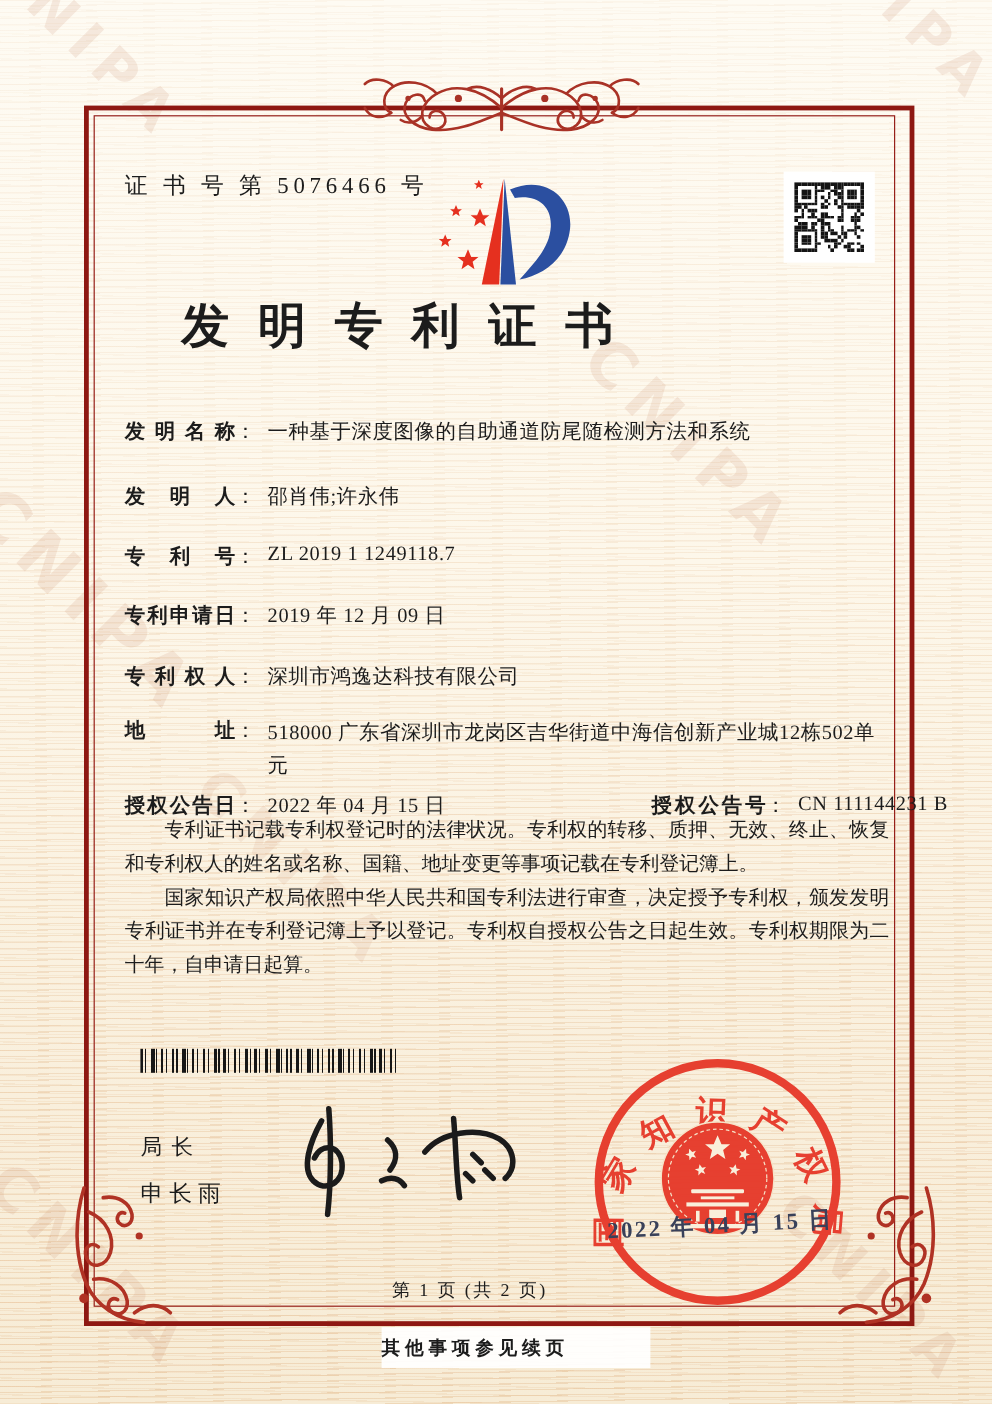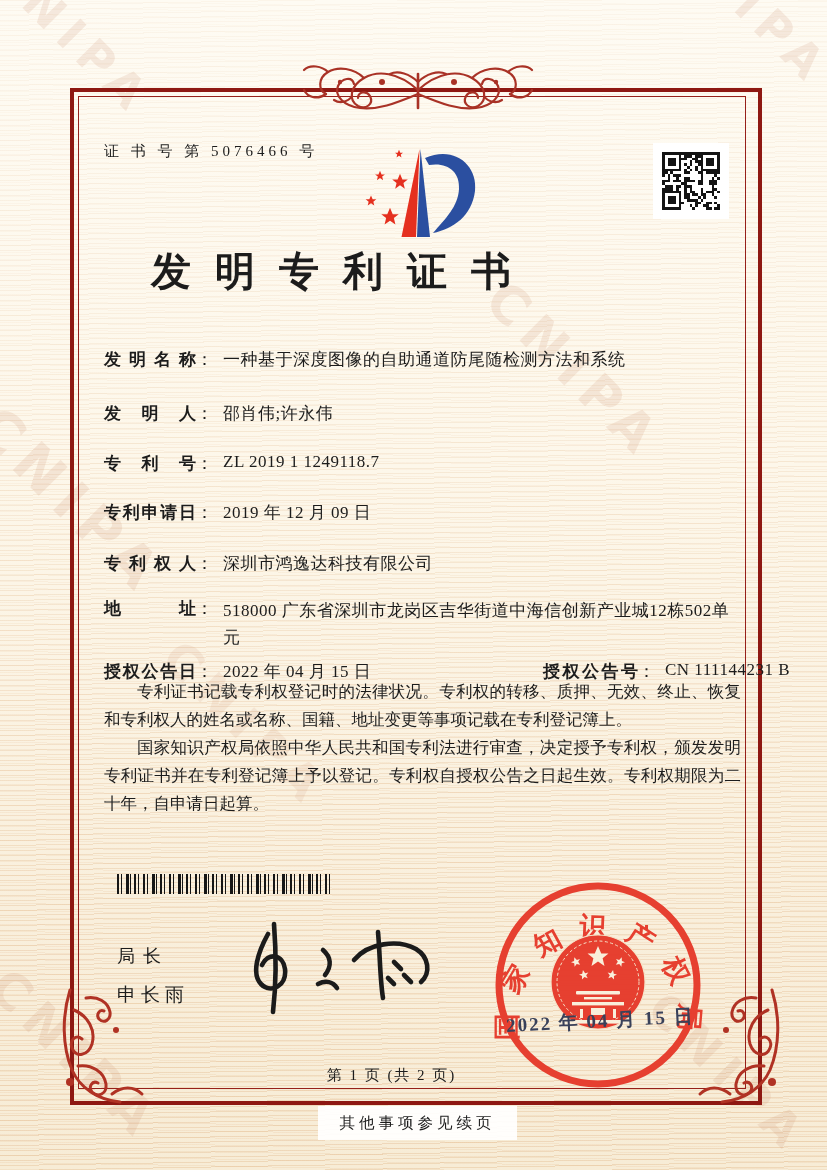--- a/index.html
+++ b/index.html
@@ -16,21 +16,21 @@
         mask-image:linear-gradient(180deg,rgba(0,0,0,.25) 0%,rgba(0,0,0,.45) 30%,rgba(0,0,0,.85) 70%,#000 100%);}
   .abs{position:absolute;}
   
   .wm{position:absolute;font-family:"DejaVu Sans","Liberation Sans",sans-serif;
       font-weight:bold;color:rgba(199,140,110,.17);letter-spacing:10px;
       transform:rotate(45deg);z-index:0;user-select:none;}
   
   .frame-outer{left:70px;top:88px;width:684px;height:1009px;border:4px solid #8e1812;z-index:1;}
   .frame-inner{left:78px;top:96px;width:666px;height:991px;border:1.5px solid #96201a;z-index:1;}
   
-  .certno{left:104px;top:142px;font-size:15px;letter-spacing:4px;z-index:2;}
+  .certno{left:104px;top:142px;font-size:19px;letter-spacing:4px;z-index:2;}
   .title{left:0;top:244px;width:662px;text-align:center;font-size:40px;font-weight:bold;
          letter-spacing:24px;padding-left:24px;box-sizing:border-box;z-index:2;}
   .qrwrap{left:653px;top:143px;width:76px;height:76px;background:#fff;z-index:2;}
   .qr{position:absolute;left:9px;top:9px;width:58px;height:58px;display:grid;
       grid-template-columns:repeat(21,1fr);grid-template-rows:repeat(21,1fr);background:#fff;}
   .qr i{display:block;}
   .qr i.on{background:#141414;}
   
   .frow{position:absolute;left:104px;font-size:17px;z-index:2;white-space:nowrap;}
   .flabel{display:inline-block;width:92px;text-align:justify;text-align-last:justify;vertical-align:top;font-weight:bold;}
@@ -54,22 +54,22 @@
   
   .dirtitle{left:117px;top:944px;font-size:18px;letter-spacing:8px;z-index:2;text-align:center;}
   .dirname{left:117px;top:982px;font-size:19px;letter-spacing:5px;z-index:2;}
   .sig{left:228px;top:920px;z-index:2;}
   
   .seal{left:491px;top:878px;width:214px;height:214px;z-index:3;opacity:.96;}
   .sealdate{left:506px;top:1008px;width:190px;font-size:19px;font-weight:bold;
             letter-spacing:2px;color:#39415a;transform:rotate(-3deg);z-index:4;white-space:nowrap;}
   
   .pageno{left:0;top:1066px;width:783px;text-align:center;font-size:15px;letter-spacing:2px;z-index:2;}
-  .contwrap{left:318px;top:1106px;width:199px;height:34px;background:rgba(255,255,255,.92);z-index:2;
-            display:flex;align-items:center;justify-content:center;}
+  .contwrap{left:318px;top:1106px;width:224px;height:34px;background:rgba(255,255,255,.92);z-index:2;
+            display:flex;align-items:center;font-weight:bold;}
   .contnote{font-size:15.5px;letter-spacing:4px;}
   .ornament-top{left:294px;top:60px;z-index:2;}
   .corner{z-index:2;}
 </style>
 </head>
 <body>
 
 <div id="cert">
 
   <div class="wm" style="left:-30px;top:8px;font-size:46px;">CNIPA</div>

